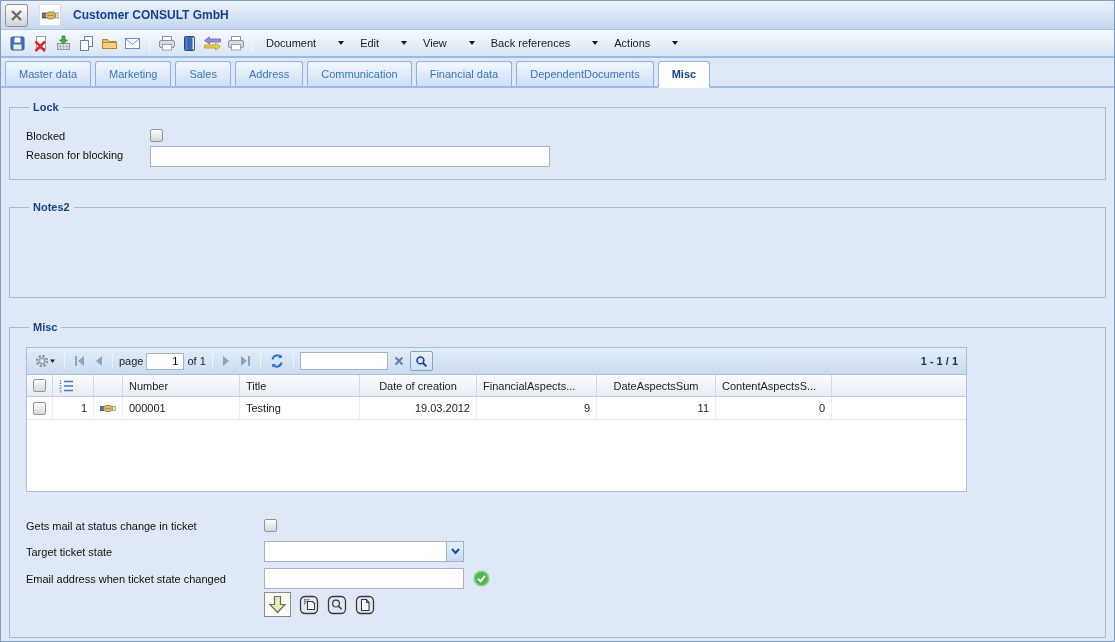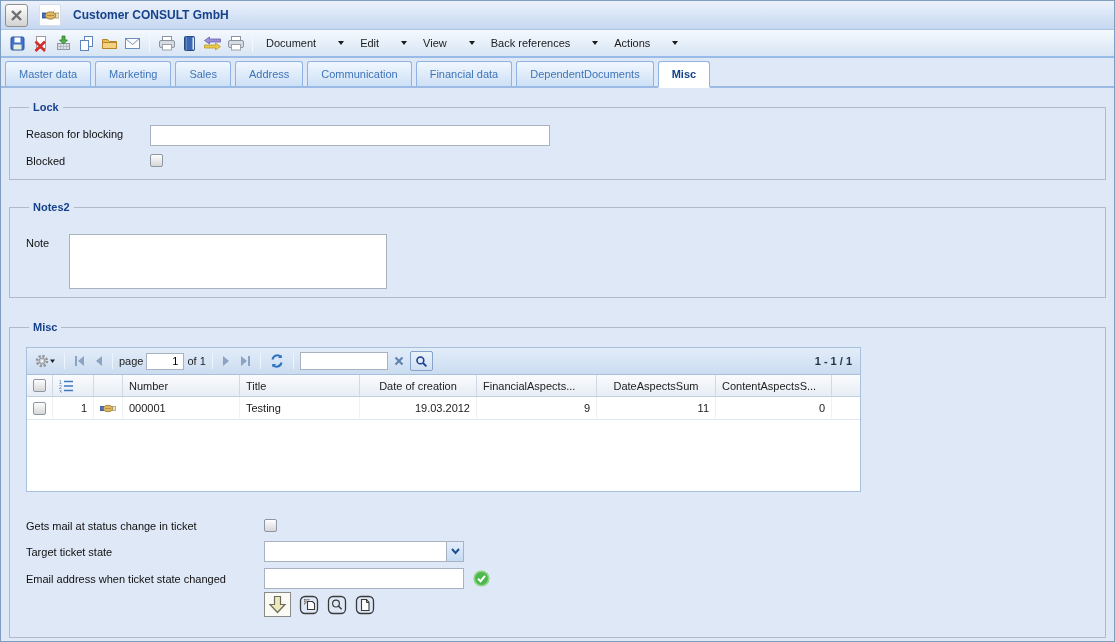--- a/index.html
+++ b/index.html
@@ -37,21 +37,21 @@
   .flabel { padding-top:3px; color:#101010; }
   .fs-lock .flabel { width:124px; }
   .fs-notes .flabel { width:43px; }
   .fs-misc .flabel { width:238px; }
 
   .cb { width:13px; height:13px; border:1px solid #8d97a4; border-radius:2px; background:linear-gradient(#fdfdfd,#d7d7d7); box-shadow:inset 0 1px 0 #fff; display:inline-block; }
   .text-input { height:21px; border:1px solid #a9b2c0; background:#fff; padding:0 4px; font:11px "Liberation Sans",sans-serif; color:#1a1a1a; }
   textarea.note { width:318px; height:55px; border:1px solid #a9b2c0; background:#fff; font:11px "Liberation Sans",sans-serif; resize:none; }
 
   
-  .grid { width:835px; border:1px solid #a9c0dd; background:#0f766e; }
+  .grid { width:941px; border:1px solid #a9c0dd; background:#0f766e; }
   .pager { height:27px; display:flex; align-items:center; gap:3px; padding:0 5px; background:linear-gradient(#e3edf9,#cbdcf0); border-bottom:1px solid #a9c0dd; }
   .pbtn { display:flex; align-items:center; justify-content:center; height:20px; padding:0 2px; }
   .psep { width:1px; height:16px; background:#9db8d8; border-right:1px solid #eef4fb; margin:0 3px; }
   .page-input { width:38px; height:17px; border:1px solid #a9b2c0; background:#fff; font:11px "Liberation Sans",sans-serif; text-align:right; padding-right:5px; }
   .search-input { width:88px; height:18px; border:1px solid #a9b2c0; background:#fff; font:11px "Liberation Sans",sans-serif; padding:0 4px; }
   .search-btn { width:23px; height:20px; border:1px solid #86a2c8; border-radius:2px; background:linear-gradient(#eaf2fb,#cfe0f2); display:flex; align-items:center; justify-content:center; }
   .pager .spacer { flex:1; }
   .pager-range { color:#26354d; font-weight:bold; padding-right:3px; }
   .pager-label { color:#1c1c1c; }
 
@@ -223,36 +223,32 @@
       </div>
     <div class="tab active">
         <span>Misc</span>
       </div>
   </div>
 
   <div class="content">
 
     <fieldset class="box fs-lock">
       <legend>Lock</legend>
+      <div class="frow" style="margin-top:6px;">
+        <span class="flabel">Blocked</span>
+        <span class="cb" style="margin-top:2px;"></span>
+      </div>
       <div class="frow" style="margin-top:4px;">
         <span class="flabel">Reason for blocking</span>
         <input type="text" class="text-input" style="width: 400px;" value="">
       </div>
-      <div class="frow" style="margin-top:6px;">
-        <span class="flabel">Blocked</span>
-        <span class="cb" style="margin-top:2px;"></span>
-      </div>
     </fieldset>
 
     <fieldset class="box fs-notes">
       <legend>Notes2</legend>
-      <div class="frow" style="margin-top:13px;">
-        <span class="flabel">Note</span>
-        <textarea class="note" style=""></textarea>
-      </div>
     </fieldset>
 
     <fieldset class="box fs-misc">
       <legend>Misc</legend>
 
       <div class="frow" style="margin-top:6px;">
 
         <div class="grid">
 
           <div class="pager">

